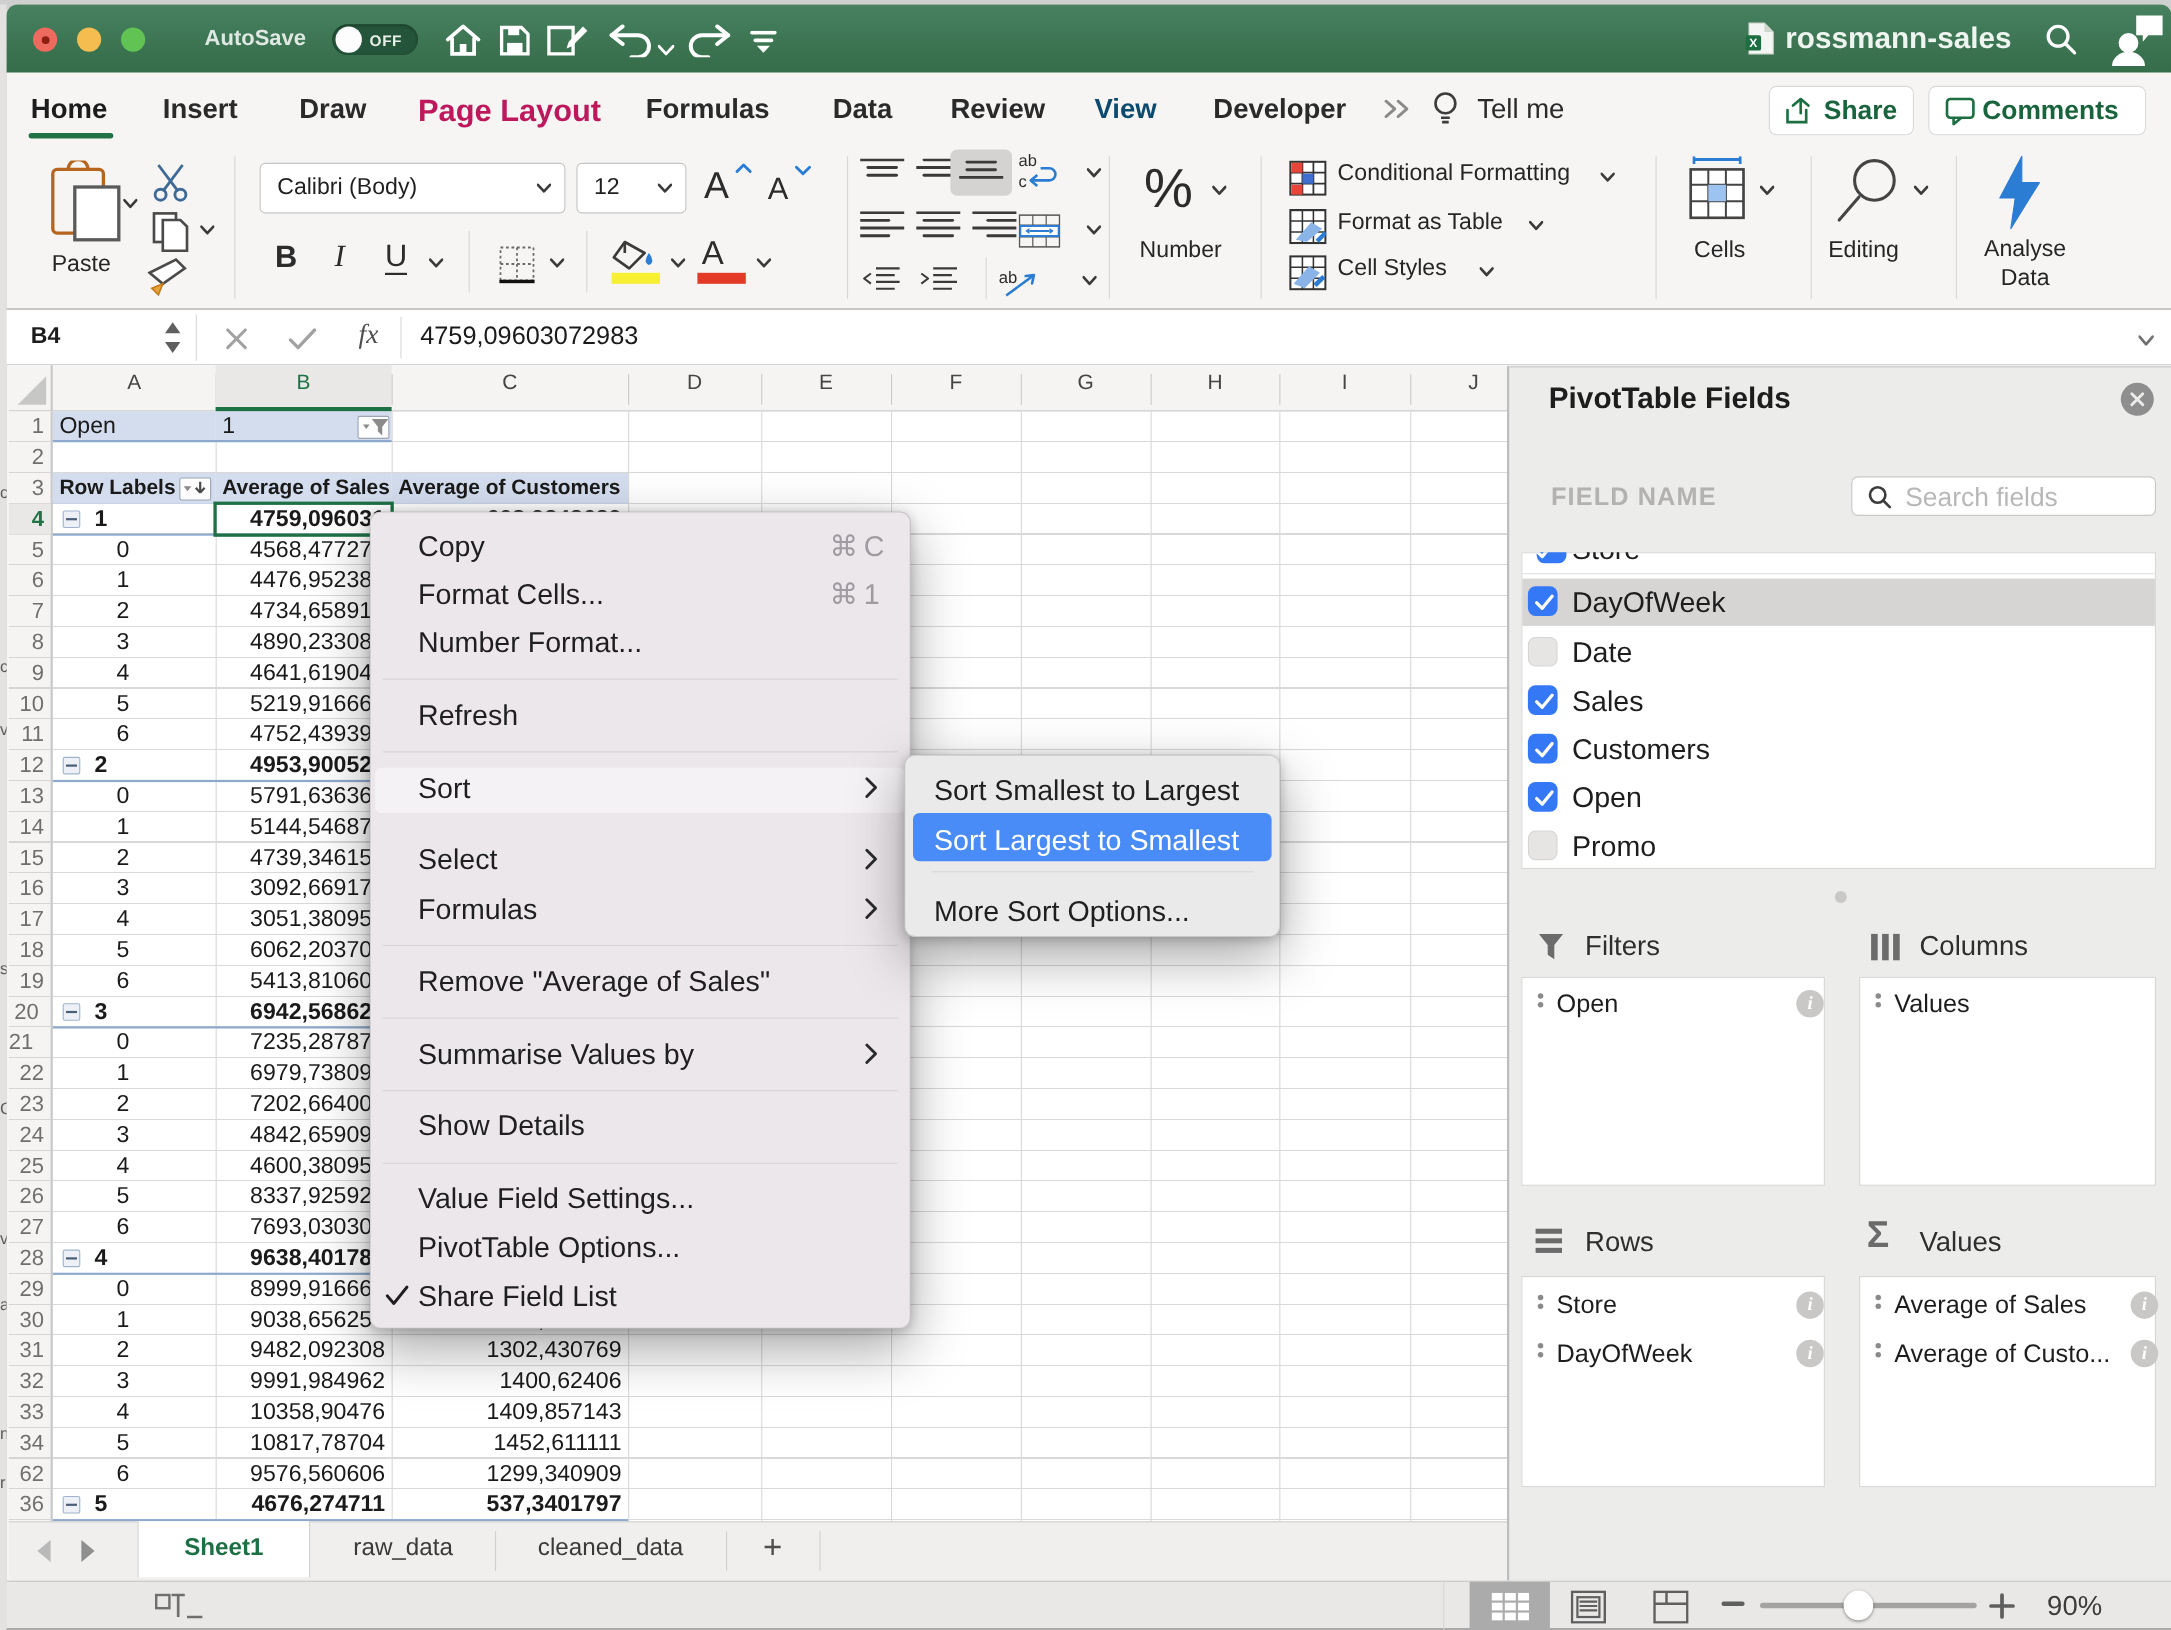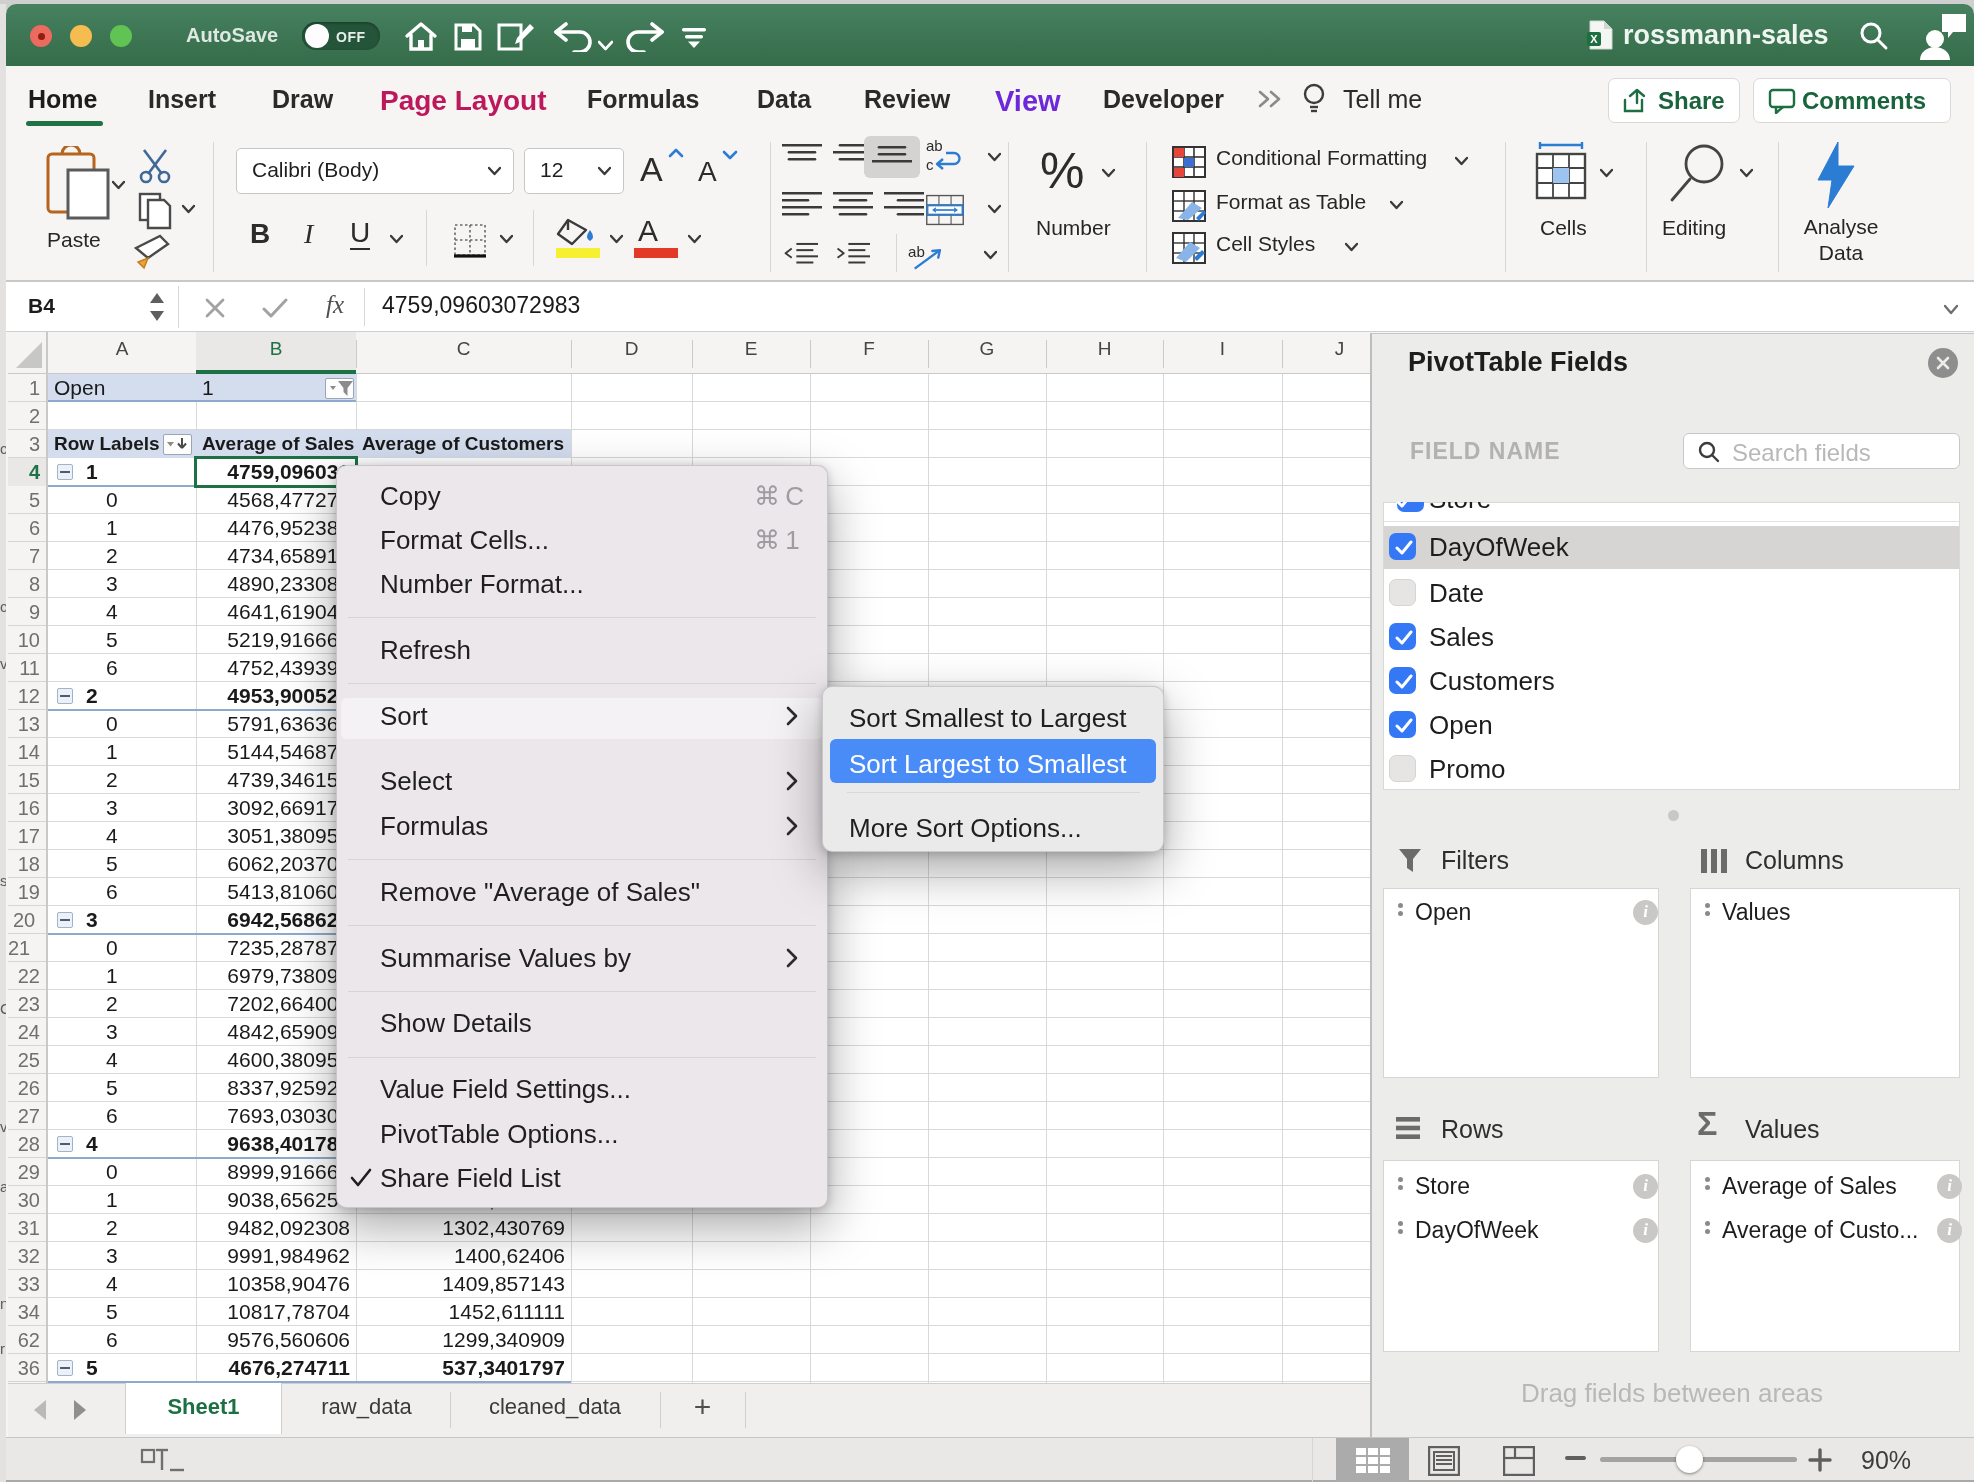--- a/index.html
+++ b/index.html
@@ -73,21 +73,21 @@
 <circle cx="17" cy="27" r="9" fill="#fff"></circle>
       <path d="M2 48 a15 13 0 0 1 30 0 Z" fill="#fff"></path>
     </svg>
 <div class="ab" style="left:28px;top:85px;font-size:25px;font-weight:700;color:#1c1c1c">Home</div>
 <div class="ab" style="left:148px;top:85px;font-size:25px;font-weight:700;color:#2a2a2a">Insert</div>
 <div class="ab" style="left:272px;top:85px;font-size:25px;font-weight:700;color:#2a2a2a">Draw</div>
 <div class="ab" style="left:380px;top:85px;font-size:28px;font-weight:700;color:#be185d">Page Layout</div>
 <div class="ab" style="left:587px;top:85px;font-size:25px;font-weight:700;color:#2a2a2a">Formulas</div>
 <div class="ab" style="left:757px;top:85px;font-size:25px;font-weight:700;color:#2a2a2a">Data</div>
 <div class="ab" style="left:864px;top:85px;font-size:25px;font-weight:700;color:#2a2a2a">Review</div>
-<div class="ab" style="left:995px;top:85px;font-size:29px;font-weight:700;color:#6d28d9">View</div>
+<div class="ab" style="left:995px;top:85px;font-size:25px;font-weight:700;color:#0c4a6e">View</div>
 <div class="ab" style="left:1103px;top:85px;font-size:25px;font-weight:700;color:#2a2a2a">Developer</div>
 <div class="ab" style="left:26px;top:121px;width:77px;height:5px;border-radius:3px;background:#217346"></div>
 <svg class="ico" style="left:1258px;top:90px" width="36" height="18" viewBox="0 0 36 18">
 <polyline points="2,2 10,9 2,16" fill="none" stroke="#8a8a8a" stroke-width="2.6" stroke-linecap="round" stroke-linejoin="round"></polyline>
 <polyline points="13,2 21,9 13,16" fill="none" stroke="#8a8a8a" stroke-width="2.6" stroke-linecap="round" stroke-linejoin="round"></polyline>
     </svg>
 <svg class="ico" style="left:1300px;top:82px" width="28" height="34" viewBox="0 0 28 34">
 <circle cx="14" cy="12" r="9" fill="none" stroke="#3c3c3c" stroke-width="2.4"></circle>
 <line x1="10" y1="25" x2="18" y2="25" stroke="#3c3c3c" stroke-width="2.4"></line>
 <line x1="11" y1="29" x2="17" y2="29" stroke="#3c3c3c" stroke-width="2.4"></line>
@@ -664,21 +664,20 @@
 <div class="ab" style="left:1705px;top:1177px;width:5px;height:5px;border-radius:50%;background:#8a8a8a"></div>
     <div class="ab" style="left:1705px;top:1185px;width:5px;height:5px;border-radius:50%;background:#8a8a8a"></div>
     <div class="ab" style="left:1722px;top:1173px;font-size:23px;color:#1d1d1d">Average of Sales</div>
     <div class="ab" style="left:1937px;top:1174px;width:25px;height:25px;border-radius:50%;background:#c9c8c7"></div>
     <div class="ab" style="left:1937px;top:1176px;width:25px;text-align:center;font-size:17px;font-style:italic;font-family:'Liberation Serif',serif;font-weight:700;color:#fff">i</div>
 <div class="ab" style="left:1705px;top:1221px;width:5px;height:5px;border-radius:50%;background:#8a8a8a"></div>
     <div class="ab" style="left:1705px;top:1229px;width:5px;height:5px;border-radius:50%;background:#8a8a8a"></div>
     <div class="ab" style="left:1722px;top:1217px;width:196px;overflow:hidden;white-space:nowrap;font-size:23px;color:#1d1d1d">Average of Custo...</div>
     <div class="ab" style="left:1937px;top:1218px;width:25px;height:25px;border-radius:50%;background:#c9c8c7"></div>
     <div class="ab" style="left:1937px;top:1220px;width:25px;text-align:center;font-size:17px;font-style:italic;font-family:'Liberation Serif',serif;font-weight:700;color:#fff">i</div>
-<div class="ab" style="left:1370px;top:1378px;width:604px;text-align:center;font-size:26px;color:#b9b8b7">Drag fields between areas</div>
 <div class="ab" style="left:8px;top:1383px;width:1362px;height:54px;background:#f0efee;border-top:1px solid #cfcfcf"></div>
 <svg class="ico" style="left:30px;top:1398px" width="20" height="24" viewBox="0 0 20 24">
       <polygon points="16,2 16,22 4,12" fill="#b9b9b9"></polygon>
     </svg>
 <svg class="ico" style="left:70px;top:1398px" width="20" height="24" viewBox="0 0 20 24">
       <polygon points="4,2 4,22 16,12" fill="#8f8f8f"></polygon>
     </svg>
 <div class="ab" style="left:125px;top:1383px;width:157px;height:51px;background:#fff;border-left:1px solid #cfcfcf;border-right:1px solid #cfcfcf"></div>
 <div class="ab" style="left:125px;top:1394px;width:157px;text-align:center;font-size:22px;font-weight:700;color:#1d7044">Sheet1</div>
 <div class="ab" style="left:283px;top:1394px;width:167px;text-align:center;font-size:22px;color:#3a3a3a">raw_data</div>

